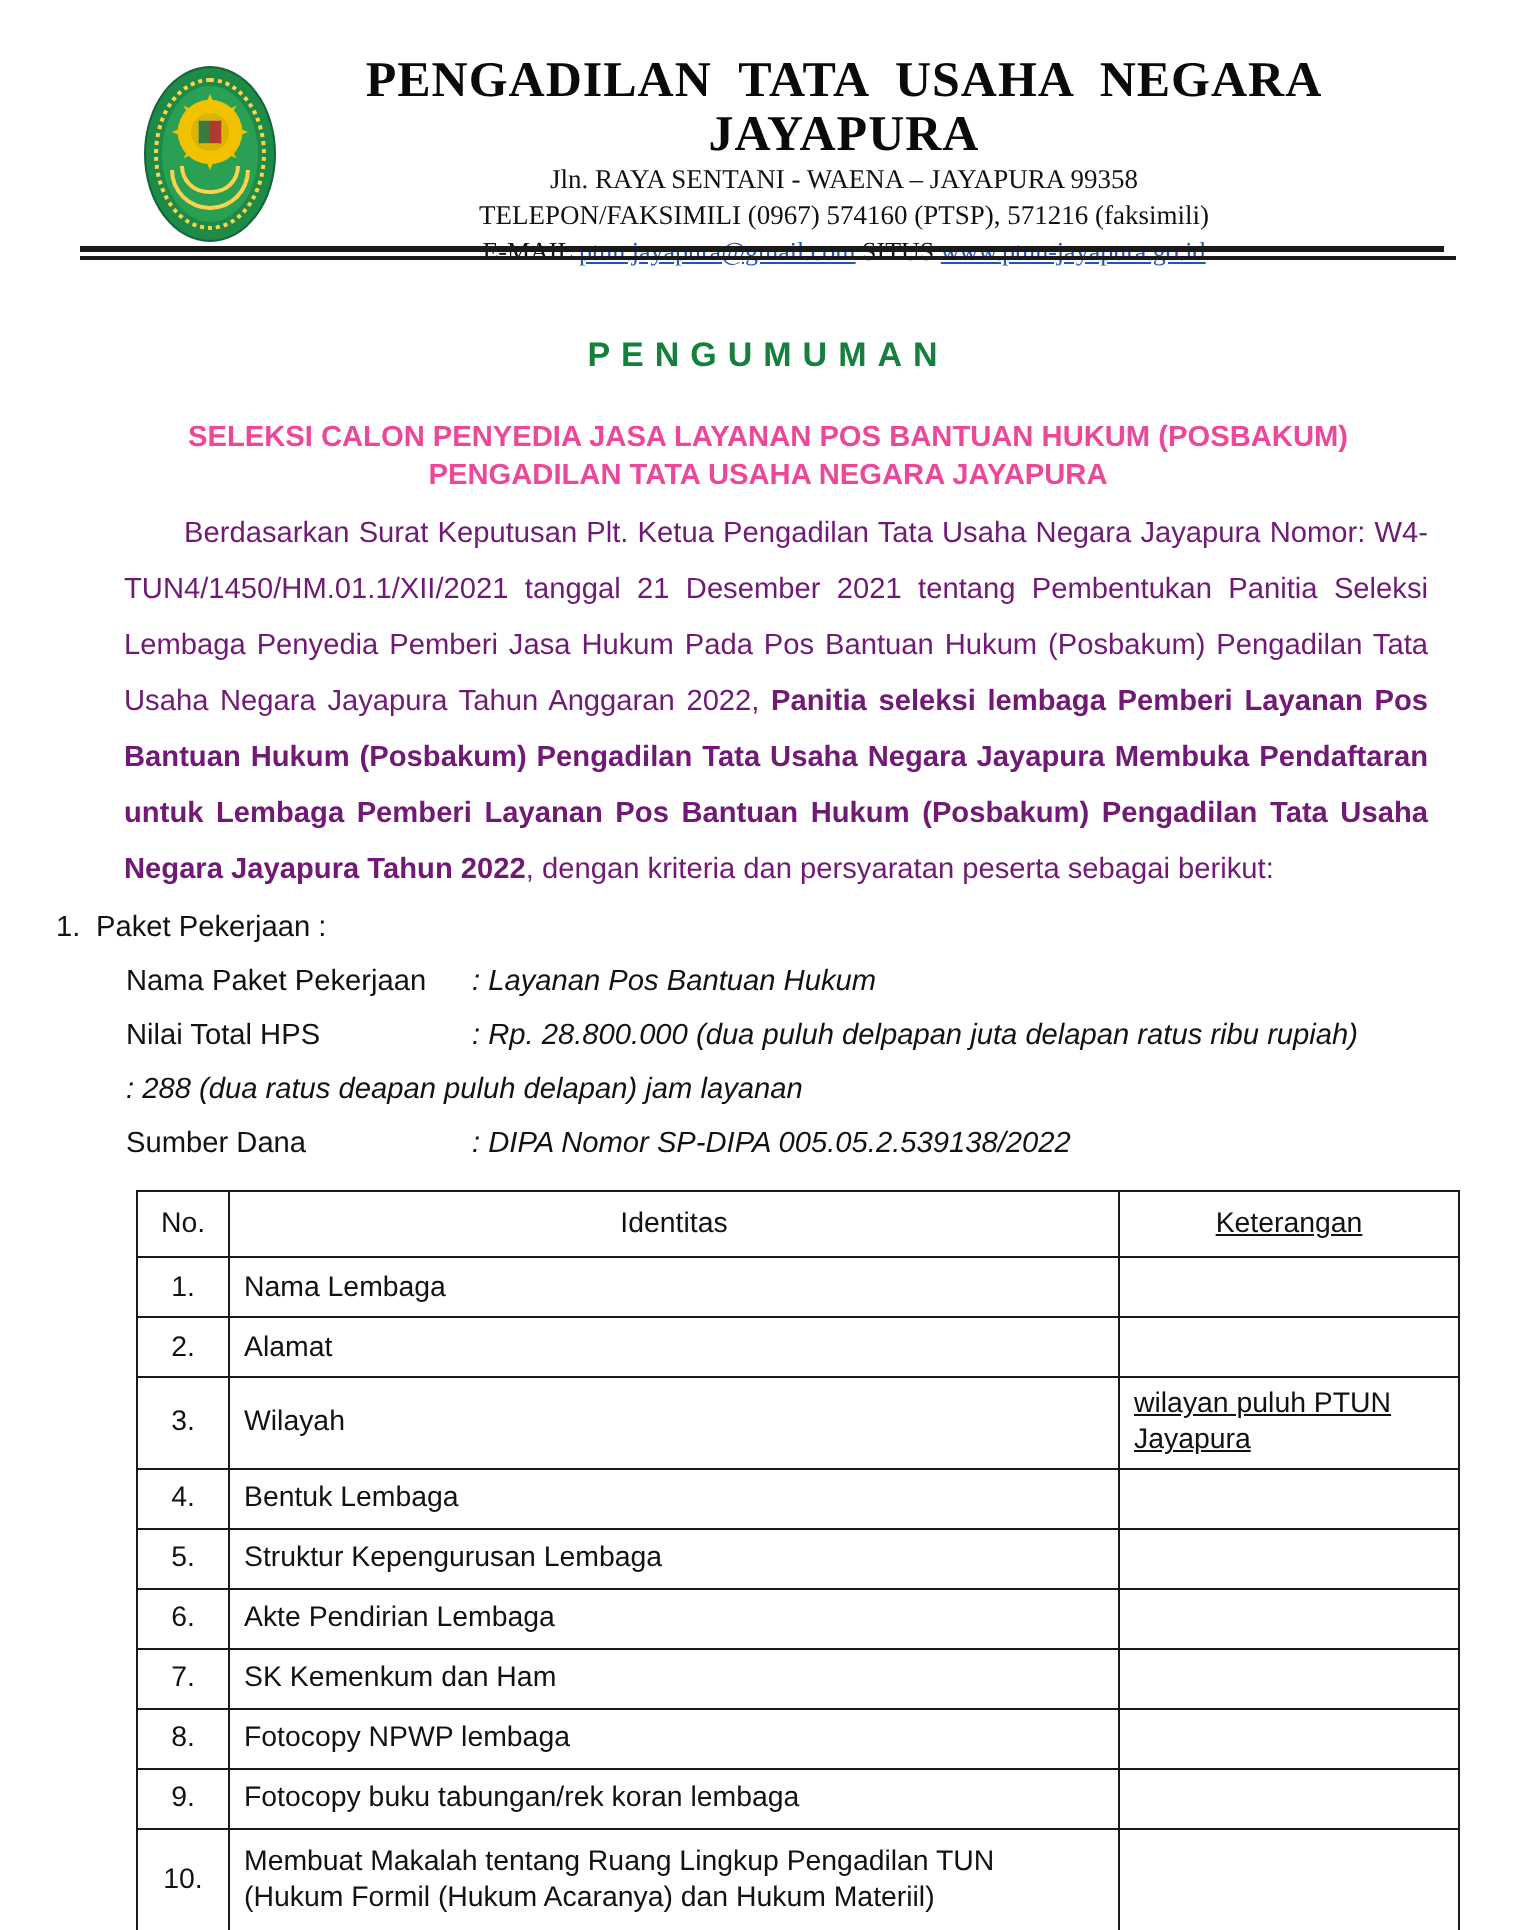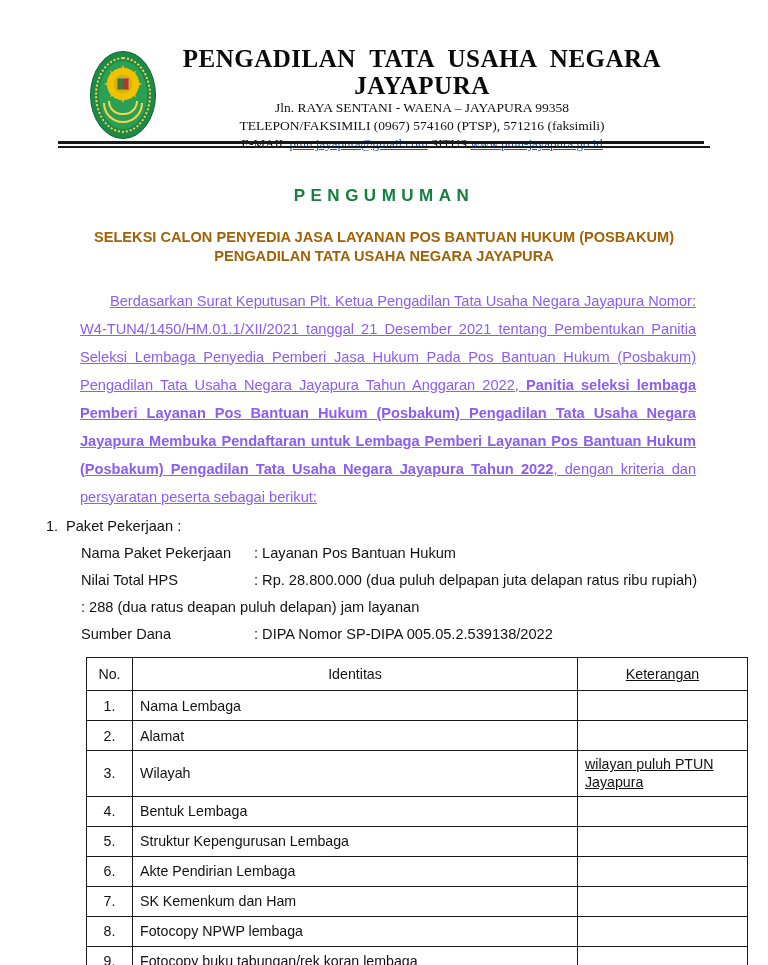--- a/index.html
+++ b/index.html
@@ -15,21 +15,21 @@
     position: relative;
     font-family: "Liberation Sans", sans-serif;
     color: #111111;
     overflow: hidden;
   }
 
   .page {
     position: relative;
     width: 768px;
     height: 965px;
-    padding: 18px;
+    padding: 0;
   }
 
   
   .letterhead {
     position: relative;
     padding: 28px 40px 0 40px;
     height: 118px;
   }
   .logo-wrap {
     position: absolute;
@@ -140,33 +140,32 @@
     margin-top: 36px;
     color: #15803d;
   }
   .subtitle {
     text-align: center;
     font-weight: bold;
     font-size: 14.6px;
     line-height: 1.32;
     margin-top: 22px;
     padding: 0 58px;
-    color: #a16207;
+    color: #ec4899;
   }
 
   
   .body-par {
-    margin: 20px 40px 0 62px;
+    margin: 4px 40px 0 62px;
     padding-right: 14px;
     text-align: justify;
     font-size: 14.6px;
     line-height: 1.92;
     text-indent: 30px;
-    color: #8b5cf6;
-    text-decoration: underline;
+    color: #701a75;
   }
   .body-par b { font-weight: bold; }
 
   
   .item {
     margin: 7px 0 0 0;
     padding-left: 48px;
     font-size: 14.6px;
     position: relative;
     color: #121212;
@@ -184,21 +183,21 @@
     display: flex;
     font-size: 14.6px;
     line-height: 1.86;
     color: #121212;
     margin-left: 15px;
   }
   .kv-label {
     width: 173px;
     flex: 0 0 173px;
   }
-  .kv-val { flex: 1 1 auto; white-space: nowrap; }
+  .kv-val { flex: 1 1 auto; white-space: nowrap; font-style: italic; }
 
   
   .tbl-wrap {
     margin: 9px 38px 0 68px;
   }
   table.reqs {
     width: 662px;
     border-collapse: collapse;
     font-size: 14.2px;
     color: #121212;

